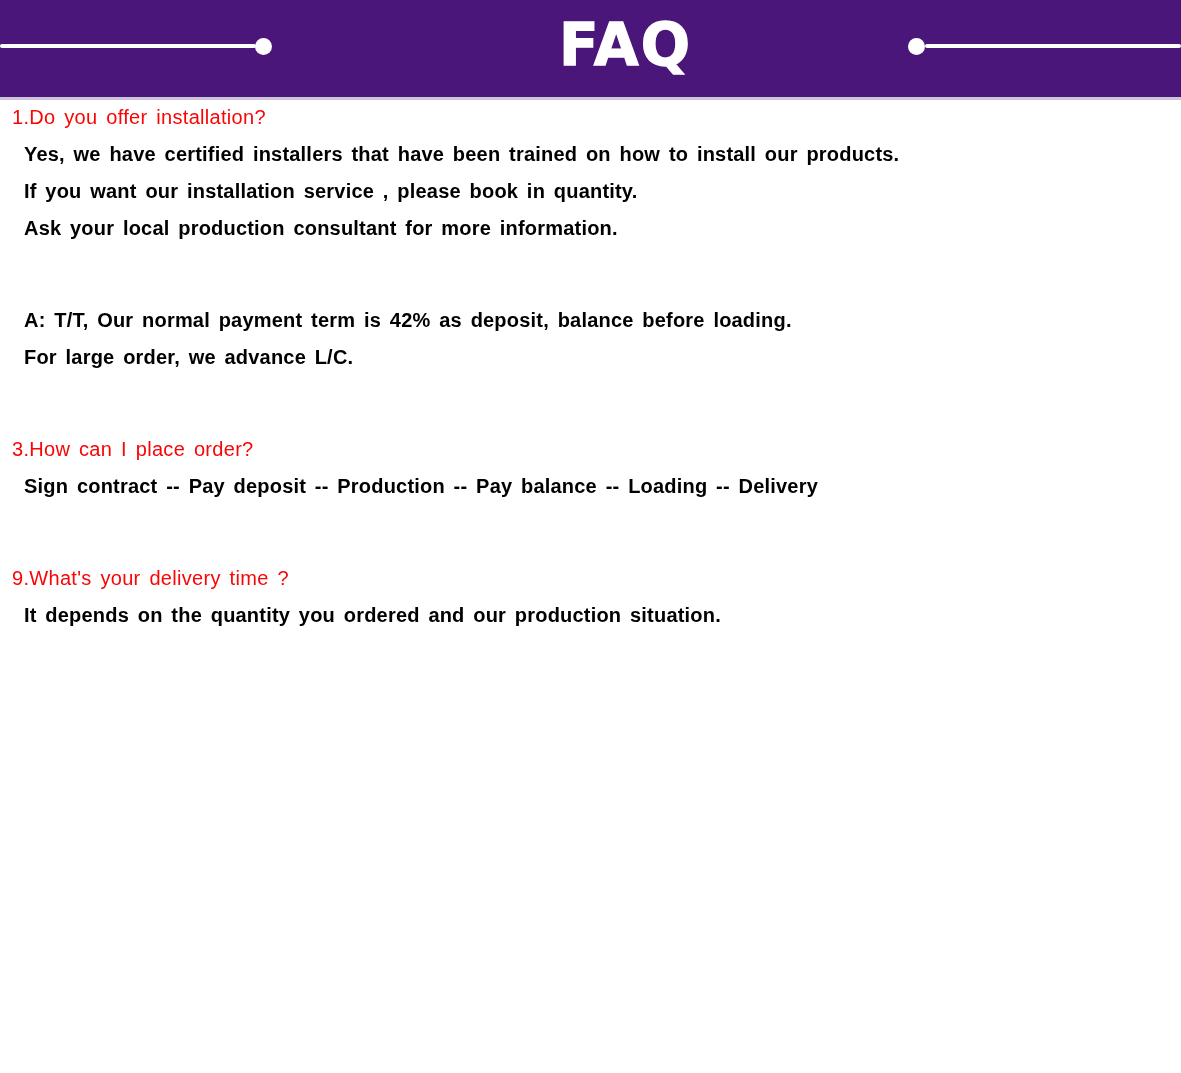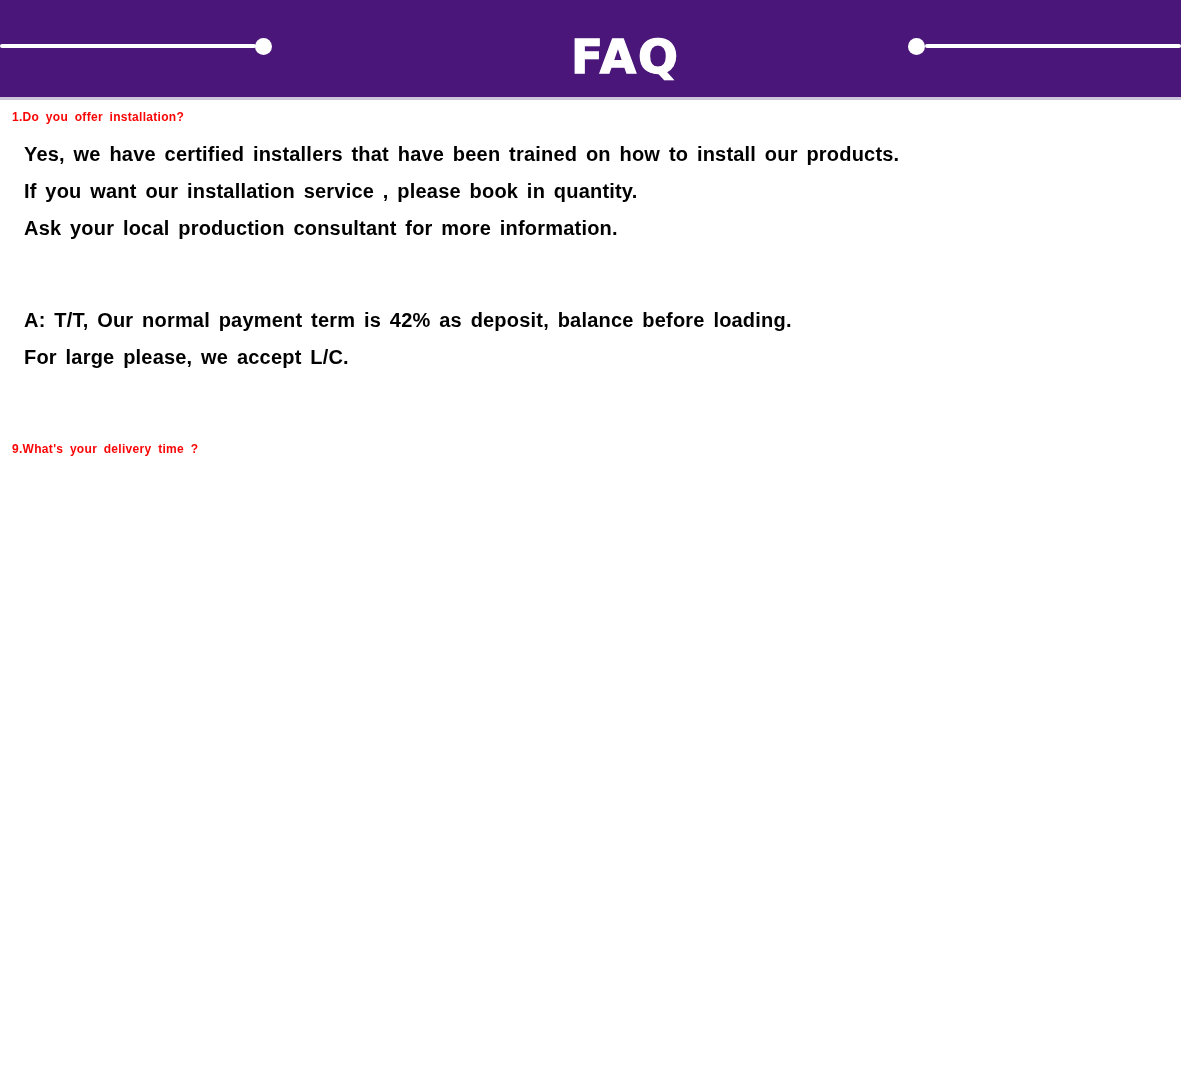--- a/index.html
+++ b/index.html
@@ -20,27 +20,27 @@
     position: relative;
     height: 97px;
     background: var(--header-bg, #4a1679);
     border-bottom: 3px solid var(--header-edge, #cdc4db);
   }
   .header-title {
     position: absolute;
     left: 0;
     right: 0;
     top: 20px;
-    margin: 12px;
+    margin: 0;
     text-align: center;
     text-indent: 70px; 
     color: #ffffff;
     font-family: "DejaVu Sans", sans-serif;
     font-weight: bold;
-    font-size: 47px;
+    font-size: 58px;
     line-height: 50px;
     letter-spacing: 2px;
     -webkit-text-stroke: 1.3px #ffffff;
   }
   .decor-line {
     position: absolute;
     top: 44px;
     height: 4px;
     background: #ffffff;
     border-radius: 2px;
@@ -61,23 +61,23 @@
   
   .faq-list {
     padding: 5px 10px 0 12px;
   }
   .faq-item {
     margin: 0 0 67px 0;
   }
   .faq-question {
     margin: 0;
     color: var(--question-color, #fa0505);
-    font-size: 12px;
+    font-size: 20px;
     line-height: 25px;
-    font-weight: bold;
+    font-weight: normal;
     letter-spacing: 0.3px;
     word-spacing: 3px;
     white-space: pre;
   }
   .faq-answer {
     margin: 12px;
     color: var(--answer-color, #000000);
     font-size: 20px;
     line-height: 25px;
     font-weight: bold;
@@ -100,20 +100,25 @@
 <div class="faq-list">
   <div class="faq-item">
     <h2 class="faq-question">1.Do you offer installation?</h2>
   <p class="faq-answer">Yes, we have certified installers that have been trained on how to install our products.</p>
       <p class="faq-answer">If you want our installation service , please book in quantity.</p>
       <p class="faq-answer">Ask your local production consultant for more information.</p>
     </div>
 
   <div class="faq-item">
   <p class="faq-answer">A: T/T, Our normal payment term is 42% as deposit, balance before loading.</p>
-      <p class="faq-answer">For large please, we accept L/C.</p>
+      <p class="faq-answer">For large order, we advance L/C.</p>
     </div>
 
+  <div class="faq-item">
+    <h2 class="faq-question">3.How can I place order?</h2>
+  <p class="faq-answer">Sign contract -- Pay deposit -- Production -- Pay balance -- Loading -- Delivery</p>
+    </div>
 
   <div class="faq-item">
     <h2 class="faq-question">9.What's your delivery time ?</h2>
+  <p class="faq-answer">It depends on the quantity you ordered and our production situation.</p>
     </div>
 </div>
 
 </body></html>

